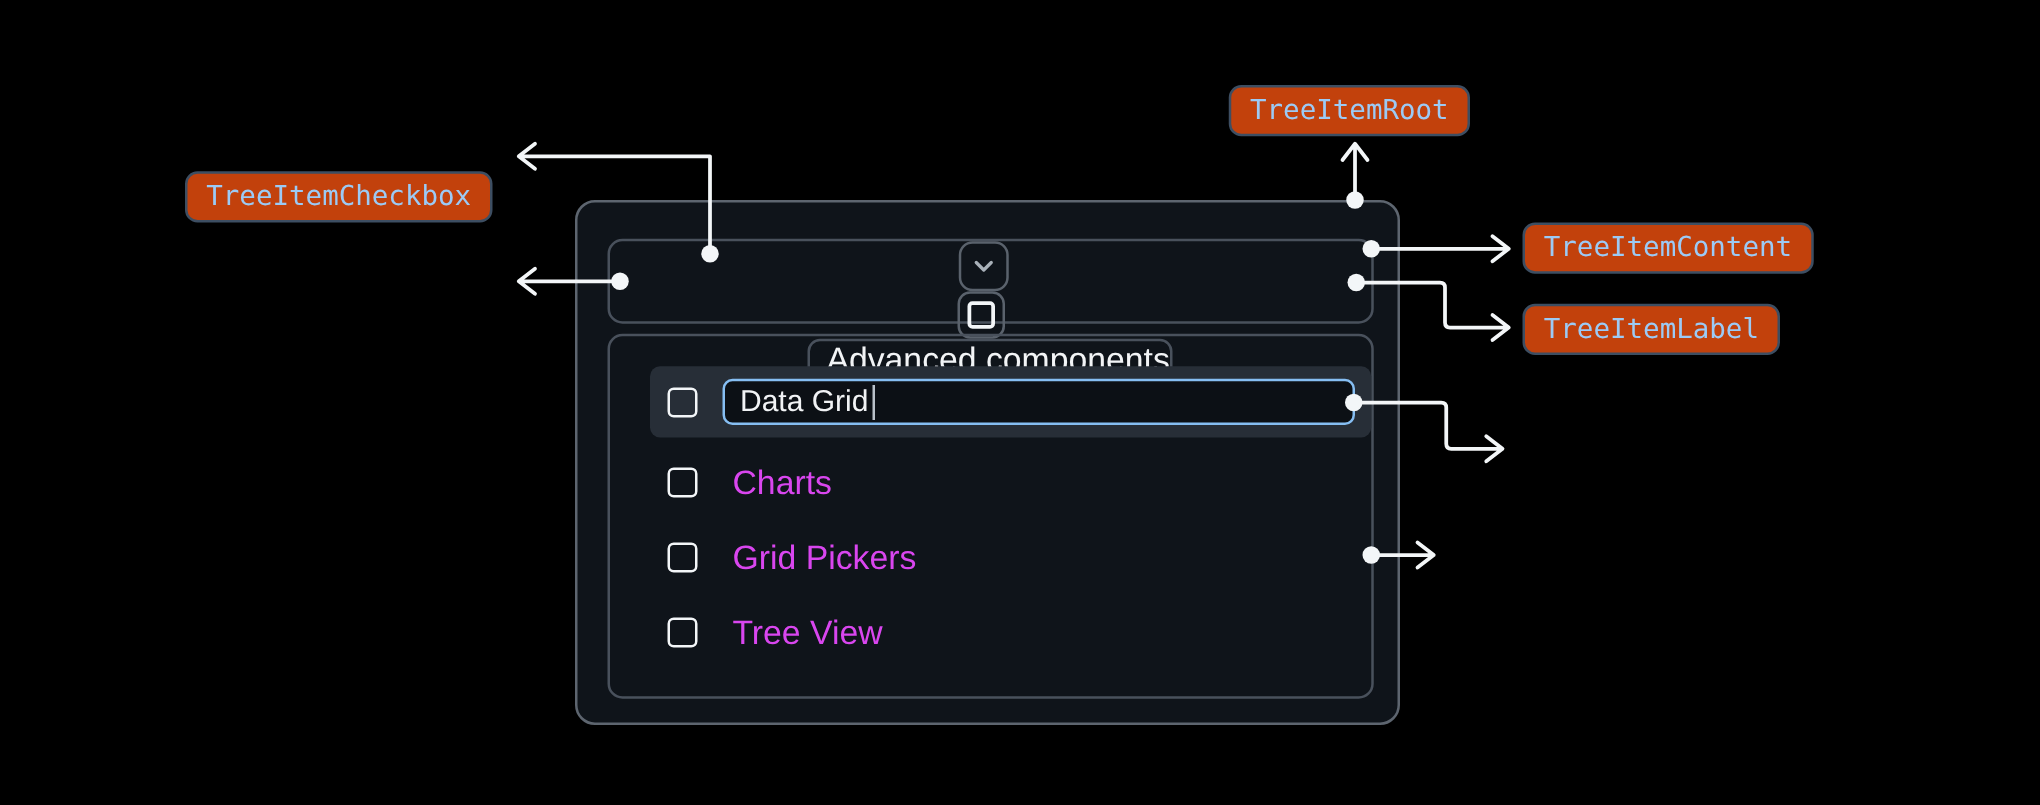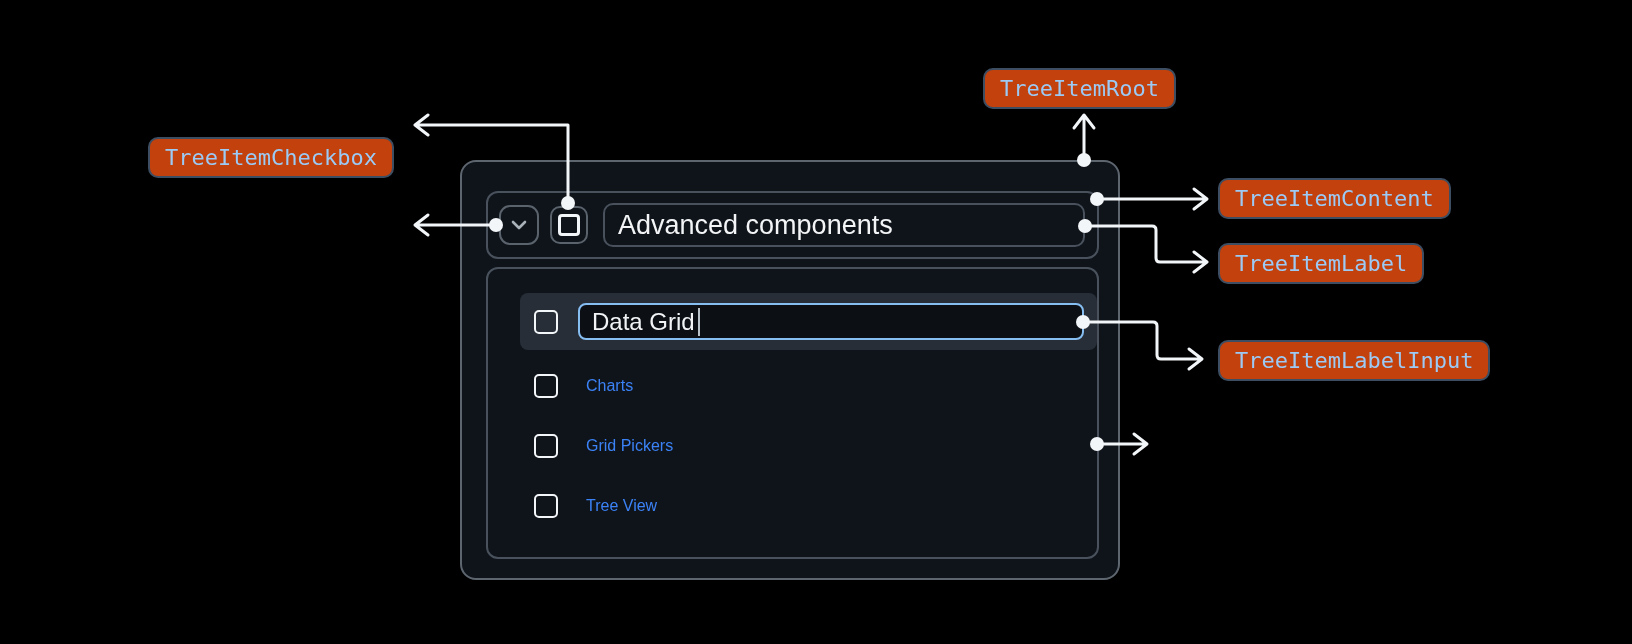--- a/index.html
+++ b/index.html
@@ -18,21 +18,21 @@
   #badge-label{left:1218px;top:243px;}
   #badge-labelinput{left:1218px;top:340px;}
   #badge-grouptransition{left:1162px;top:423px;height:44px;}
 
   
   .panel{position:absolute;left:460px;top:160px;width:660px;height:420px;box-sizing:border-box;
          background:#0f141a;border:2px solid #5d656f;border-radius:16px;z-index:1;}
 
   .content-row{position:absolute;left:24px;top:29px;width:613px;height:68px;box-sizing:border-box;
          border:2px solid #49515c;border-radius:12px;display:flex;align-items:center;
-         padding:0 12px 0 11px;}
+         padding:0 12px 0 11px;flex-direction:column;}
   .iconbox{width:40px;height:40px;box-sizing:border-box;border:2px solid #5a626c;border-radius:11px;
          display:flex;align-items:center;justify-content:center;margin-right:11px;flex:none;}
   .checkbox-wrap{width:38px;height:38px;box-sizing:border-box;border:2px solid #5a626c;border-radius:10px;
          display:flex;align-items:center;justify-content:center;margin-right:15px;flex:none;}
   .cb{display:block;box-sizing:border-box;background:transparent;}
   .cb.big{width:22px;height:22px;border:3px solid #f3f6f8;border-radius:4px;}
   .cb.small{width:24px;height:24px;border:2.5px solid #f3f6f8;border-radius:5px;flex:none;}
   .labelbox{flex:1;height:44px;box-sizing:border-box;border:2px solid #49515c;border-radius:10px;
          display:flex;align-items:center;padding-left:13px;color:#f2f4f6;font-size:27px;}
 
@@ -40,37 +40,36 @@
          border:2px solid #49515c;border-radius:12px;}
   .row{position:absolute;display:flex;align-items:center;}
   .row.editing{left:32px;top:24px;width:577px;height:57px;box-sizing:border-box;background:#272e37;
          border-radius:8px;padding-left:14px;}
   .row.editing .cb.small{margin-right:20px;}
   .labelinput{width:506px;height:37px;box-sizing:border-box;border:2px solid #86bef2;border-radius:8px;
          background:#0c1015;display:flex;align-items:center;padding-left:12px;color:#f1f3f5;
          font-size:24px;}
   .caret{width:2px;height:28px;background:#b9c1c9;margin-left:3px;flex:none;}
   .row.plain{left:46px;height:24px;}
-  .rowlabel{margin-left:28px;color:#3b82f6;font-size:16px;line-height:1;white-space:nowrap;}
+  .rowlabel{margin-left:28px;color:#d946ef;font-size:27px;line-height:1;white-space:nowrap;}
 
   
   .arrows{position:absolute;left:0;top:0;z-index:5;pointer-events:none;}
   .arrows path{fill:none;stroke:#f3f6f8;stroke-width:3;stroke-linecap:round;stroke-linejoin:round;}
   .arrows circle{fill:#f3f6f8;stroke:none;}
 </style>
 </head>
 <body>
 
 <div class="stage">
 
   <div class="badge" id="badge-checkbox">TreeItemCheckbox</div>
   <div class="badge" id="badge-root">TreeItemRoot</div>
   <div class="badge" id="badge-content">TreeItemContent</div>
   <div class="badge" id="badge-label">TreeItemLabel</div>
-  <div class="badge" id="badge-labelinput">TreeItemLabelInput</div>
 
   <div class="panel">
 
     <div class="content-row">
       <div class="iconbox">
         <svg width="22" height="22" viewBox="0 0 22 22">
           <polyline points="5,8 11,14 17,8" fill="none" stroke="#a9b1b9" stroke-width="2.6" stroke-linecap="round" stroke-linejoin="round"></polyline>
         </svg>
       </div>
       <div class="checkbox-wrap">

